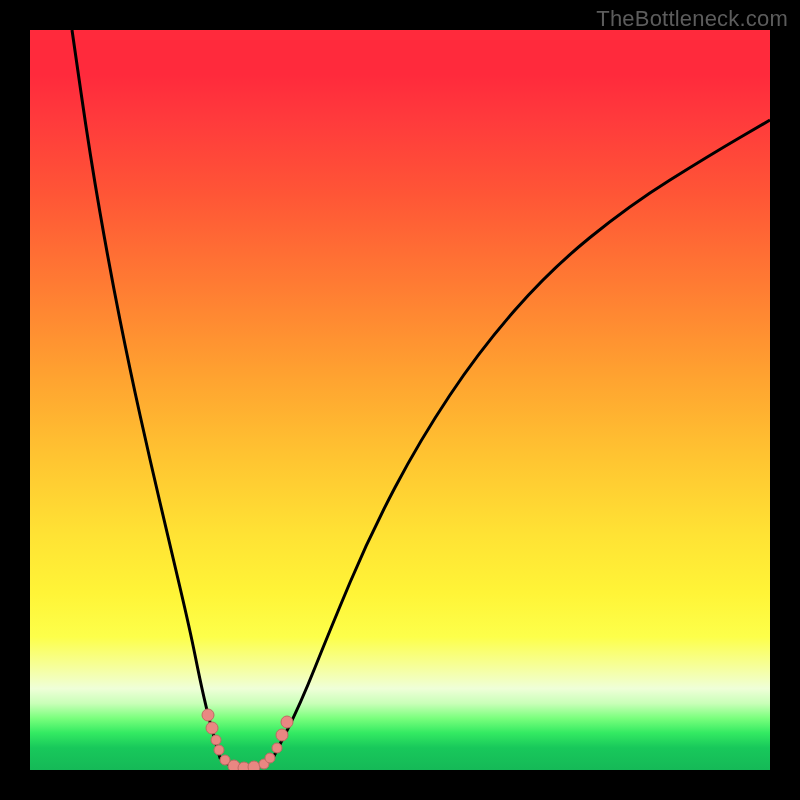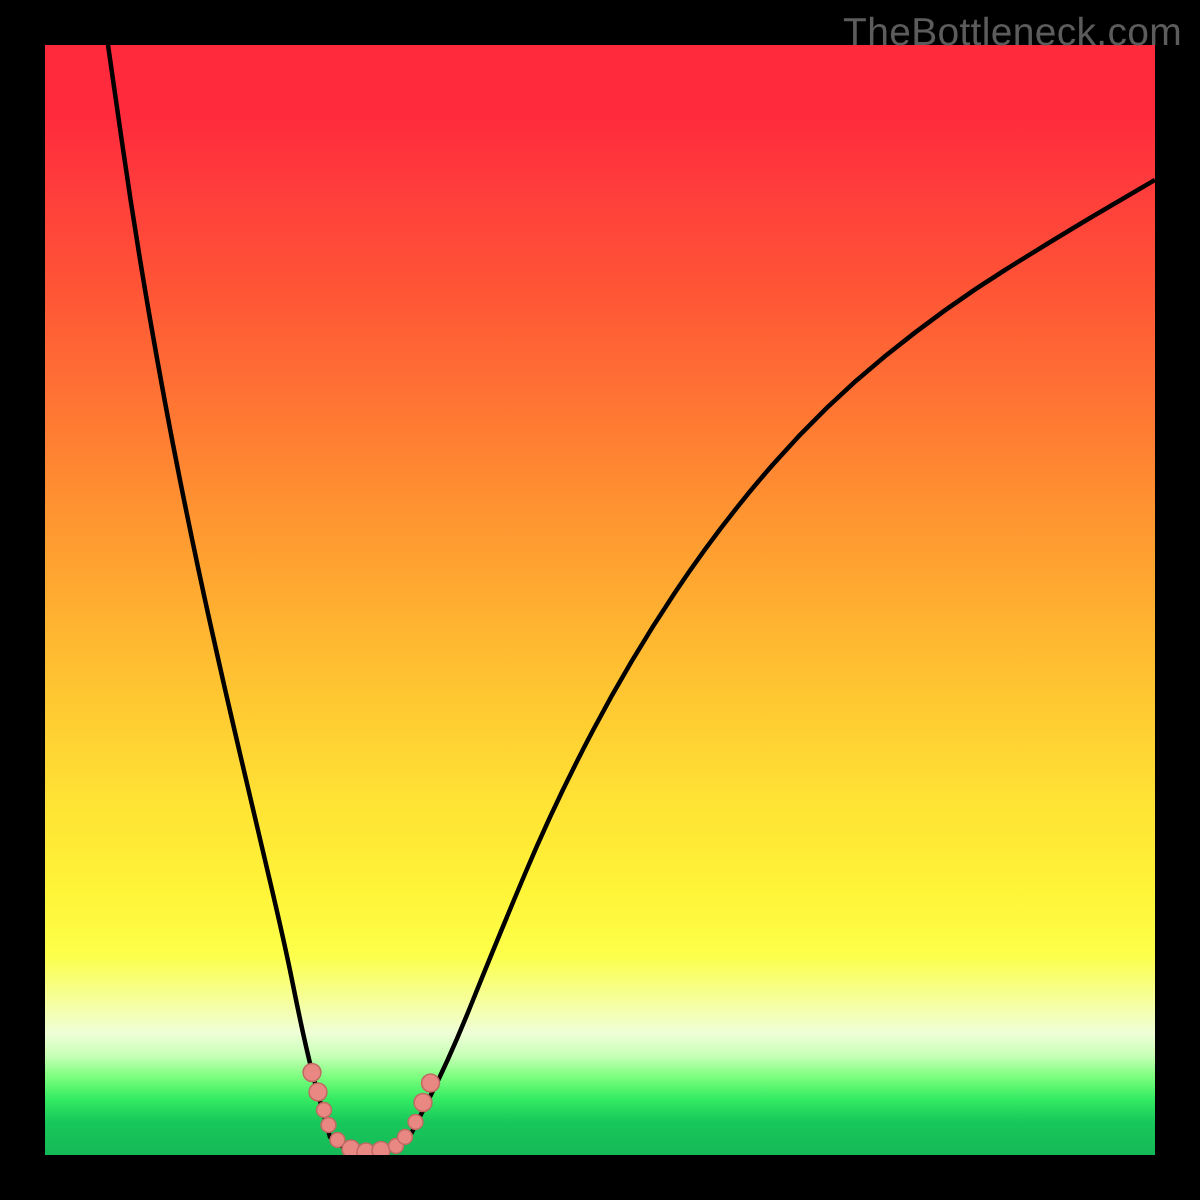--- a/index.html
+++ b/index.html
@@ -40,21 +40,21 @@
       #7aff7d 93%,
       #33ea62 95%,
       #18c85b 97%,
       #15b957 100%);
   }
   .watermark {
     position: absolute;
     top: 6px;
     right: 12px;
     color: #5c5c5c;
-    font-size: 26px;
+    font-size: 22px;
     font-weight: 400;
     letter-spacing: 0.2px;
     user-select: none;
   }
   svg.curves {
     position: absolute;
     left: 0; top: 0;
     width: 740px;
     height: 740px;
   }

